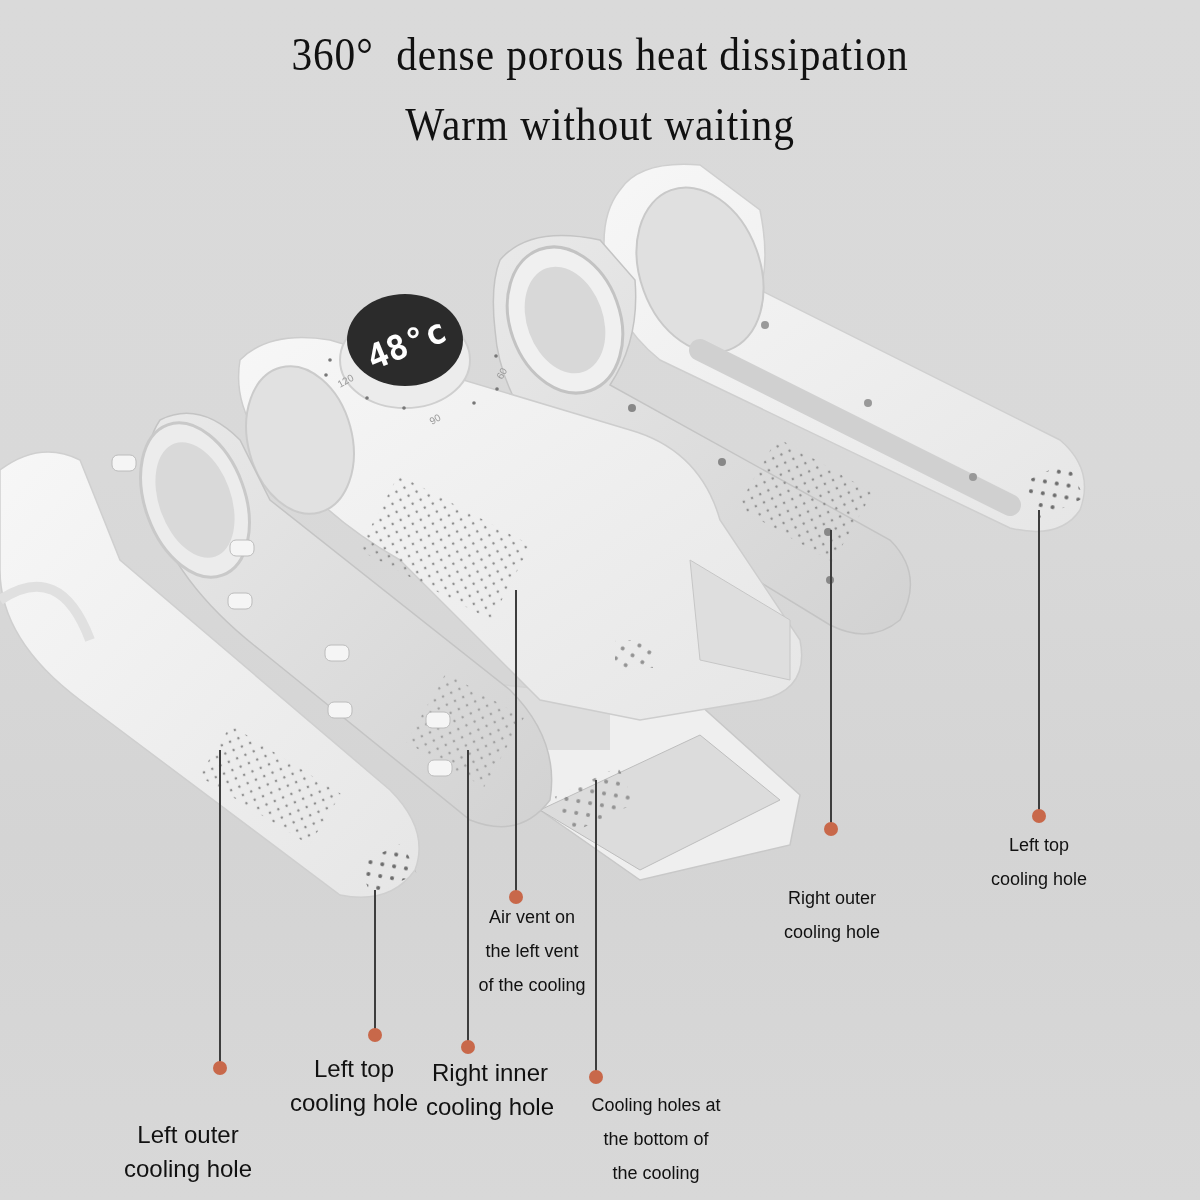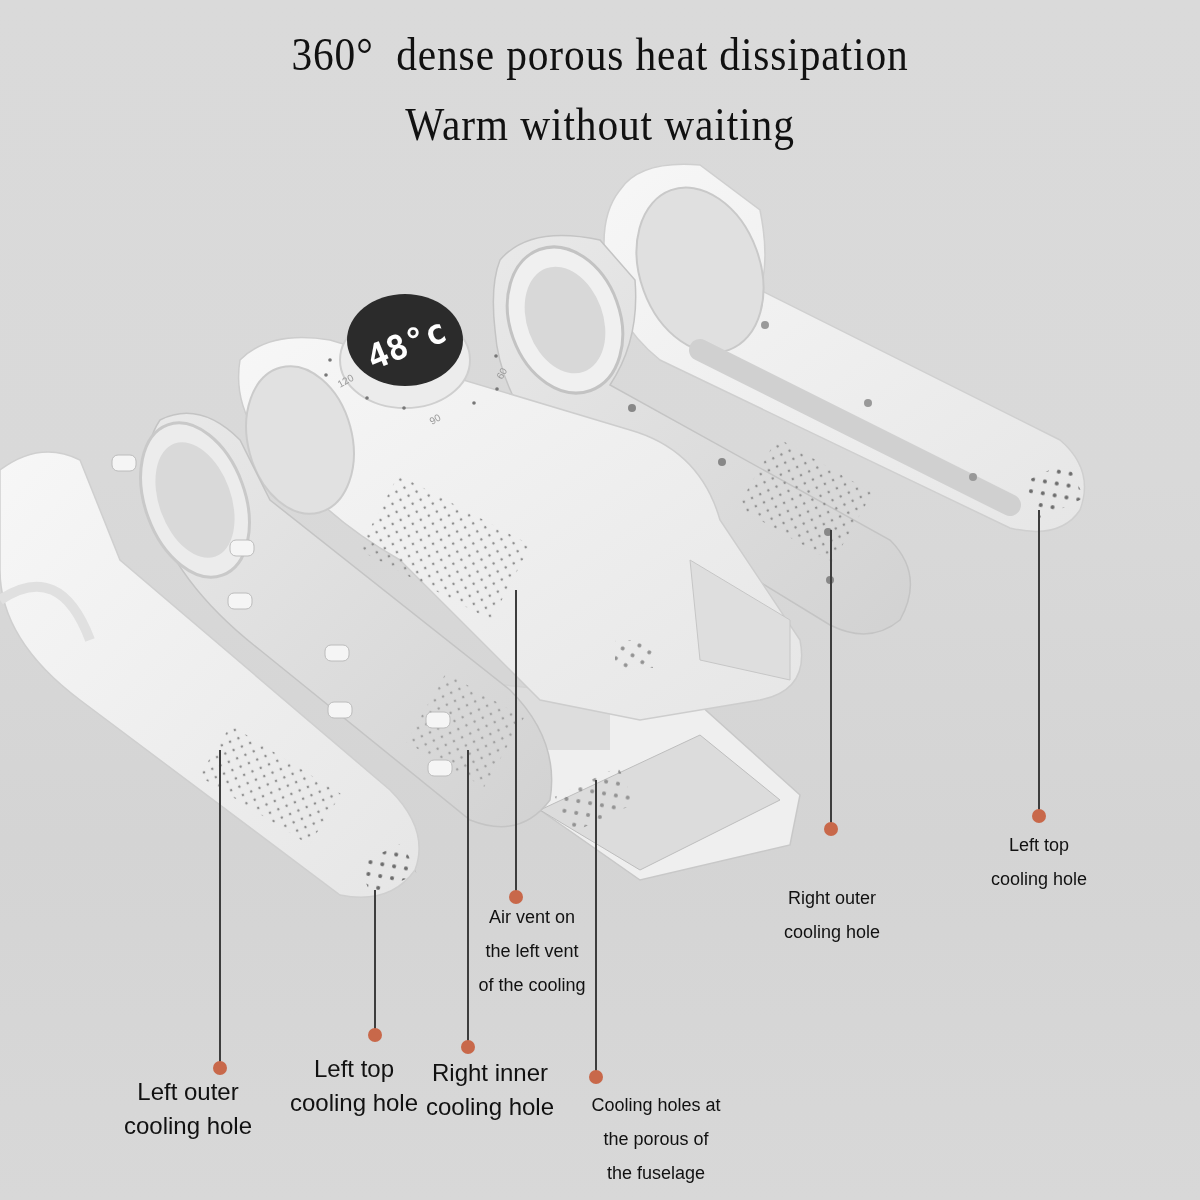--- a/index.html
+++ b/index.html
@@ -124,21 +124,21 @@
     <path d="M0 470 Q40 440 80 460 L120 560 L390 790 Q430 830 415 870 Q390 905 340 895 L80 700 Q0 640 0 570 Z" fill="url(#shell)" stroke="#cfcfcf" stroke-width="1.5"></path>
     <path d="M0 600 Q60 560 90 640" stroke="#e0e0e0" stroke-width="10" fill="none"></path>
     <rect x="205" y="755" width="130" height="60" fill="url(#holes)" transform="rotate(32 270 785)" opacity="0.95"></rect>
     <rect x="362" y="852" width="50" height="34" fill="url(#holesBig)" transform="rotate(-25 387 869)" opacity="0.85"></rect>
   </g>
 </svg>
 
 <div id="callouts">
     <div class="leader" style="left: 219px; top: 750px; height: 318px; background: rgb(61, 61, 61);"></div>
     <div class="dot" style="left: 213px; top: 1061px; background: rgb(200, 104, 74);"></div>
-    <div class="label lg" style="top: 1075px; left: 188px; transform: translateX(-50%);">
+    <div class="label lg" style="top: 1118px; left: 188px; transform: translateX(-50%);">
       <span>Left outer</span>
       <span>cooling hole</span>
     </div>
     <div class="leader" style="left: 374px; top: 890px; height: 145px; background: rgb(61, 61, 61);"></div>
     <div class="dot" style="left: 368px; top: 1028px; background: rgb(200, 104, 74);"></div>
     <div class="label lg" style="top: 1044px; left: 354px; transform: translateX(-50%); margin-top: 8px;">
       <span>Left top</span>
       <span>cooling hole</span>
     </div>
     <div class="leader" style="left: 467px; top: 750px; height: 297px; background: rgb(61, 61, 61);"></div>
@@ -151,22 +151,22 @@
     <div class="dot" style="left: 509px; top: 890px; background: rgb(200, 104, 74);"></div>
     <div class="label sm" style="top: 900px; left: 532px; transform: translateX(-50%); text-align: center;">
       <span>Air vent on</span>
       <span>the left vent</span>
       <span>of the cooling</span>
     </div>
     <div class="leader" style="left: 595px; top: 780px; height: 297px; background: rgb(61, 61, 61);"></div>
     <div class="dot" style="left: 589px; top: 1070px; background: rgb(200, 104, 74);"></div>
     <div class="label sm" style="top: 1088px; left: 656px; transform: translateX(-50%);">
       <span>Cooling holes at</span>
-      <span>the porous of</span>
-      <span>the fuselage</span>
+      <span>the bottom of</span>
+      <span>the cooling</span>
     </div>
     <div class="leader" style="left: 830px; top: 530px; height: 299px; background: rgb(61, 61, 61);"></div>
     <div class="dot" style="left: 824px; top: 822px; background: rgb(200, 104, 74);"></div>
     <div class="label sm" style="top: 881px; left: 832px; transform: translateX(-50%);">
       <span>Right outer</span>
       <span>cooling hole</span>
     </div>
     <div class="leader" style="left: 1038px; top: 510px; height: 306px; background: rgb(61, 61, 61);"></div>
     <div class="dot" style="left: 1032px; top: 809px; background: rgb(200, 104, 74);"></div>
     <div class="label sm" style="top: 828px; left: 1039px; transform: translateX(-50%);">

